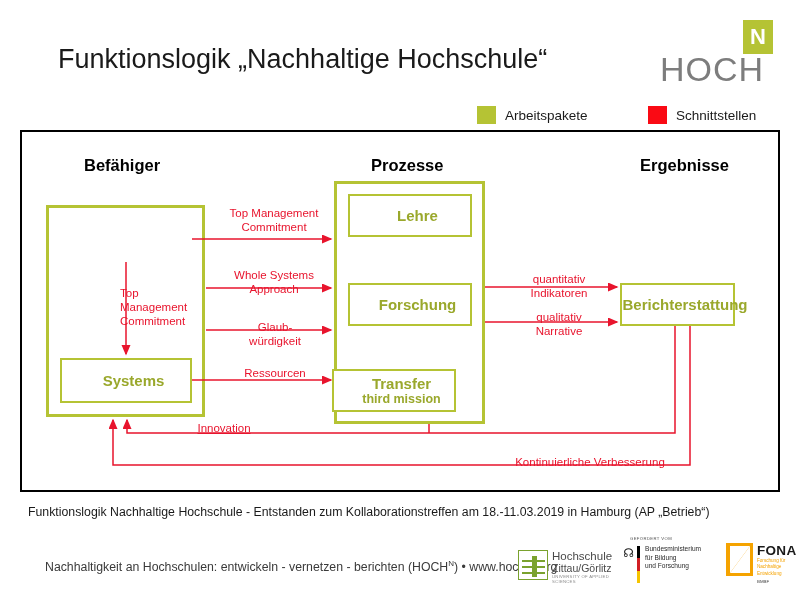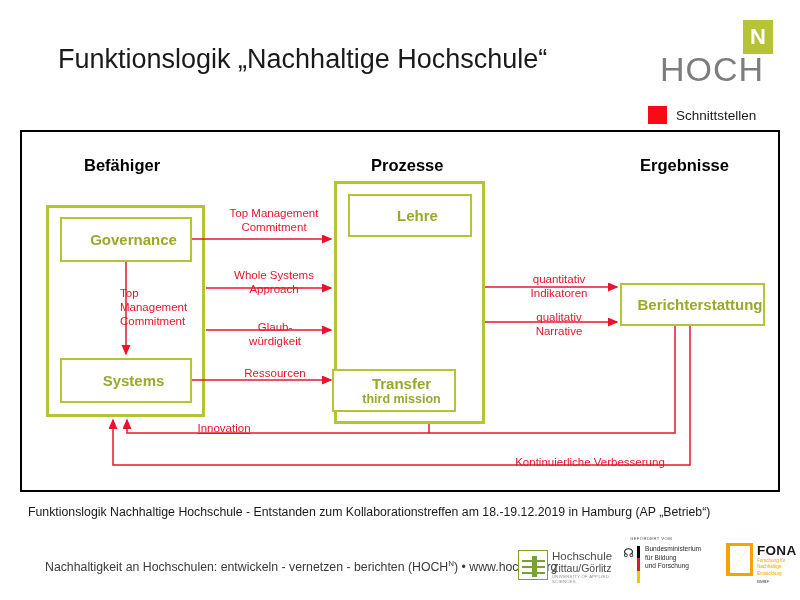--- a/index.html
+++ b/index.html
@@ -143,21 +143,21 @@
 
   
   .outer-befaehiger { left: 46px;  top: 205px; width: 159px; height: 212px; }
   .outer-prozesse   { left: 334px; top: 181px; width: 151px; height: 243px; }
 
   .box-governance   { left: 60px;  top: 217px; width: 132px; height: 45px; }
   .box-betrieb      { left: 60px;  top: 358px; width: 132px; height: 45px; }
   .box-lehre        { left: 348px; top: 194px; width: 124px; height: 43px; }
   .box-forschung    { left: 348px; top: 283px; width: 124px; height: 43px; }
   .box-transfer     { left: 332px; top: 369px; width: 124px; height: 43px; }
-  .box-bericht      { left: 620px; top: 283px; width: 145px; height: 43px; }
+  .box-bericht      { left: 620px; top: 283px; width: 115px; height: 43px; }
 
   
   .flow-svg {
     position: absolute;
     left: 0;
     top: 0;
     width: 800px;
     height: 600px;
     pointer-events: none;
   }
@@ -323,20 +323,24 @@
 
   <div class="title">Funktionslogik „Nachhaltige Hochschule“</div>
 
   <div class="logo-hochn">
     <span class="logo-hoch-text">HOCH</span>
     <span class="logo-n-square">
       <span class="logo-n-letter">N</span>
     </span>
   </div>
 
+  <div class="legend legend-ap">
+    <span class="legend-swatch" style="background:#b5c334"></span>
+    <span class="legend-label">Arbeitspakete</span>
+  </div>
   <div class="legend legend-ss">
     <span class="legend-swatch" style="background:#fa0a14"></span>
     <span class="legend-label">Schnittstellen</span>
   </div>
 
   <div class="frame"></div>
 
   <div class="col-head col-head-befaehiger">Befähiger</div>
   <div class="col-head col-head-prozesse">Prozesse</div>
   <div class="col-head col-head-ergebnisse">Ergebnisse</div>
@@ -367,28 +371,28 @@
       <path d="M485,322 L617,322" marker-end="url(#ah)"></path>
 
       <path d="M675,326 L675,433 L127,433 L127,420" marker-end="url(#ah)"></path>
 
       <path d="M429,424 L429,433"></path>
 
       <path d="M690,326 L690,465 L113,465 L113,420" marker-end="url(#ah)"></path>
     </g>
   </svg>
 
-  <div class="ap-box box-governance">
-    <span>Governance</span>
-  </div>
   <div class="ap-box box-betrieb">
     <span>Systems</span>
   </div>
   <div class="ap-box box-lehre">
     <span>Lehre</span>
+  </div>
+  <div class="ap-box box-forschung">
+    <span>Forschung</span>
   </div>
   <div class="ap-box box-transfer">
     <span>Transfer</span>
     <span class="sub">third mission</span>
   </div>
   <div class="ap-box box-bericht">
     <span>Berichterstattung</span>
   </div>
 
   <div class="flow-label lbl-tmc-top">
@@ -427,21 +431,21 @@
   </div>
 
   <div class="flow-label lbl-innovation">
     <span>Innovation</span>
   </div>
 
   <div class="flow-label lbl-kontinu">
     <span>Kontinuierliche Verbesserung</span>
   </div>
 
-  <div class="caption">Funktionslogik Nachhaltige Hochschule - Entstanden zum Kollaborationstreffen am 18.-19.12.2019 in Hamburg (AP „Betrieb“)</div>
+  <div class="caption">Funktionslogik Nachhaltige Hochschule - Entstanden zum Kollaborationstreffen am 18.-11.03.2019 in Hamburg (AP „Betrieb“)</div>
 
   <div class="footer-line">
     <span>Nachhaltigkeit an Hochschulen: entwickeln - vernetzen - berichten (HOCH</span><sup>N</sup><span>) • www.hoch-n.org</span>
   </div>
 
   <div class="logo-zittau">
     <span class="zit-mark">
       <i class="bar b1"></i>
         <i class="bar b2"></i>
         <i class="bar b3"></i>

